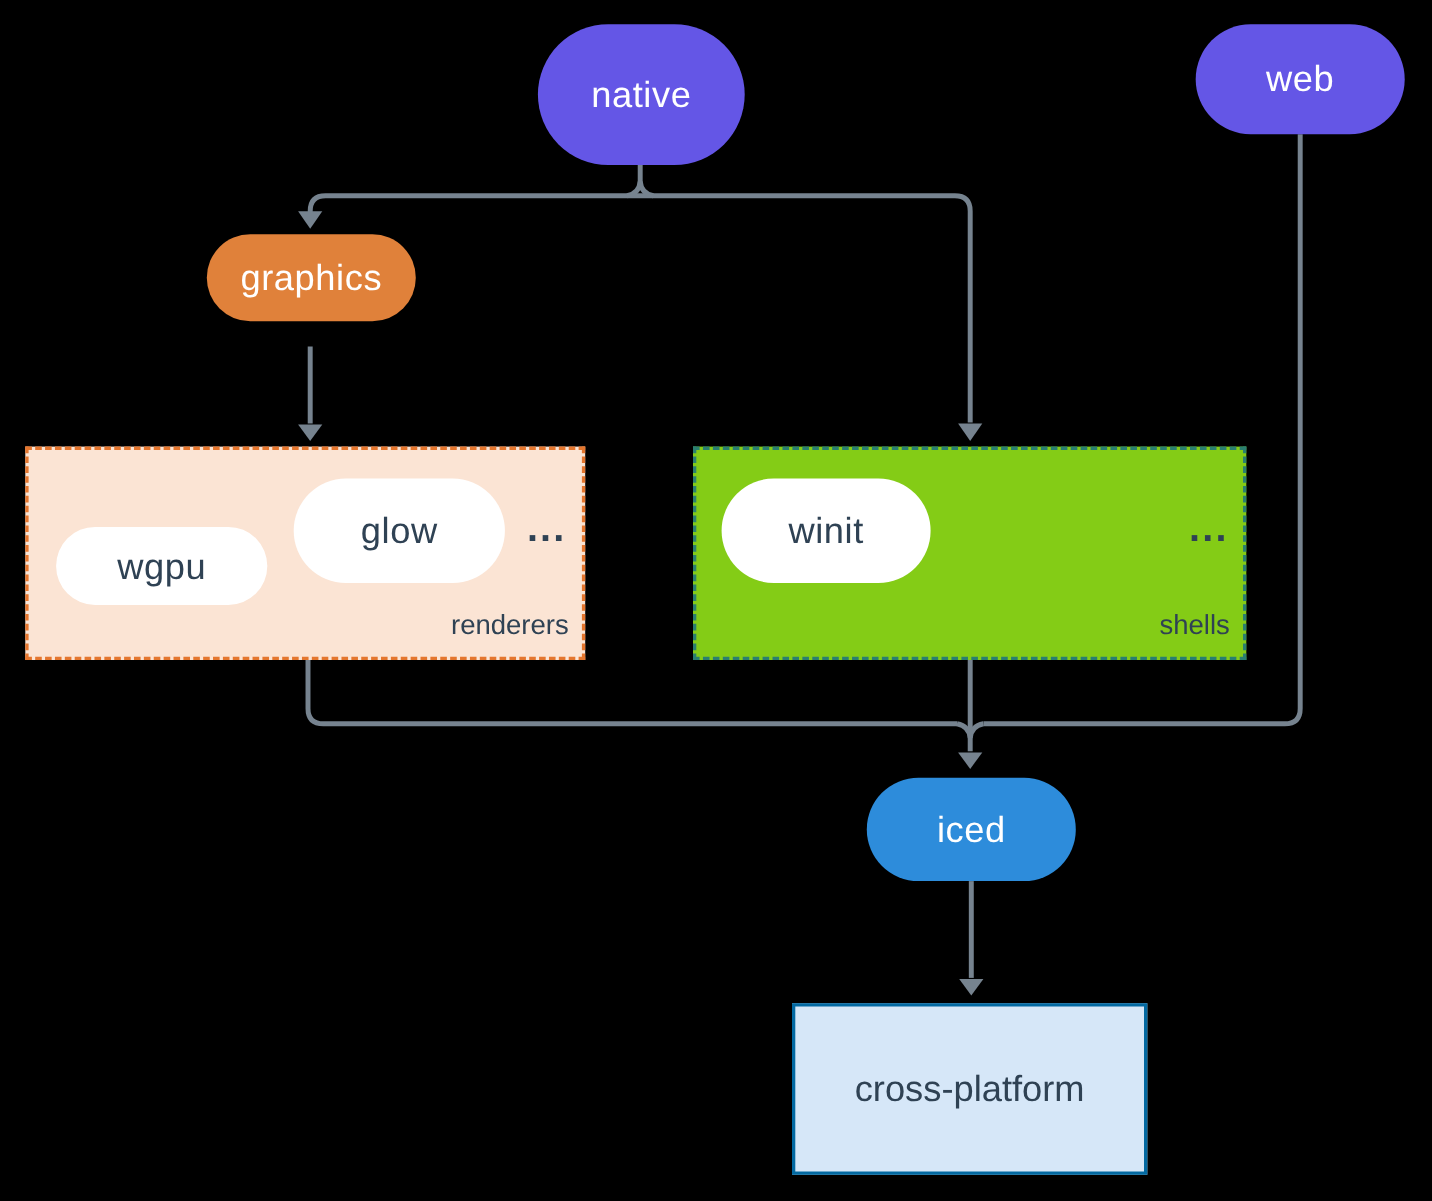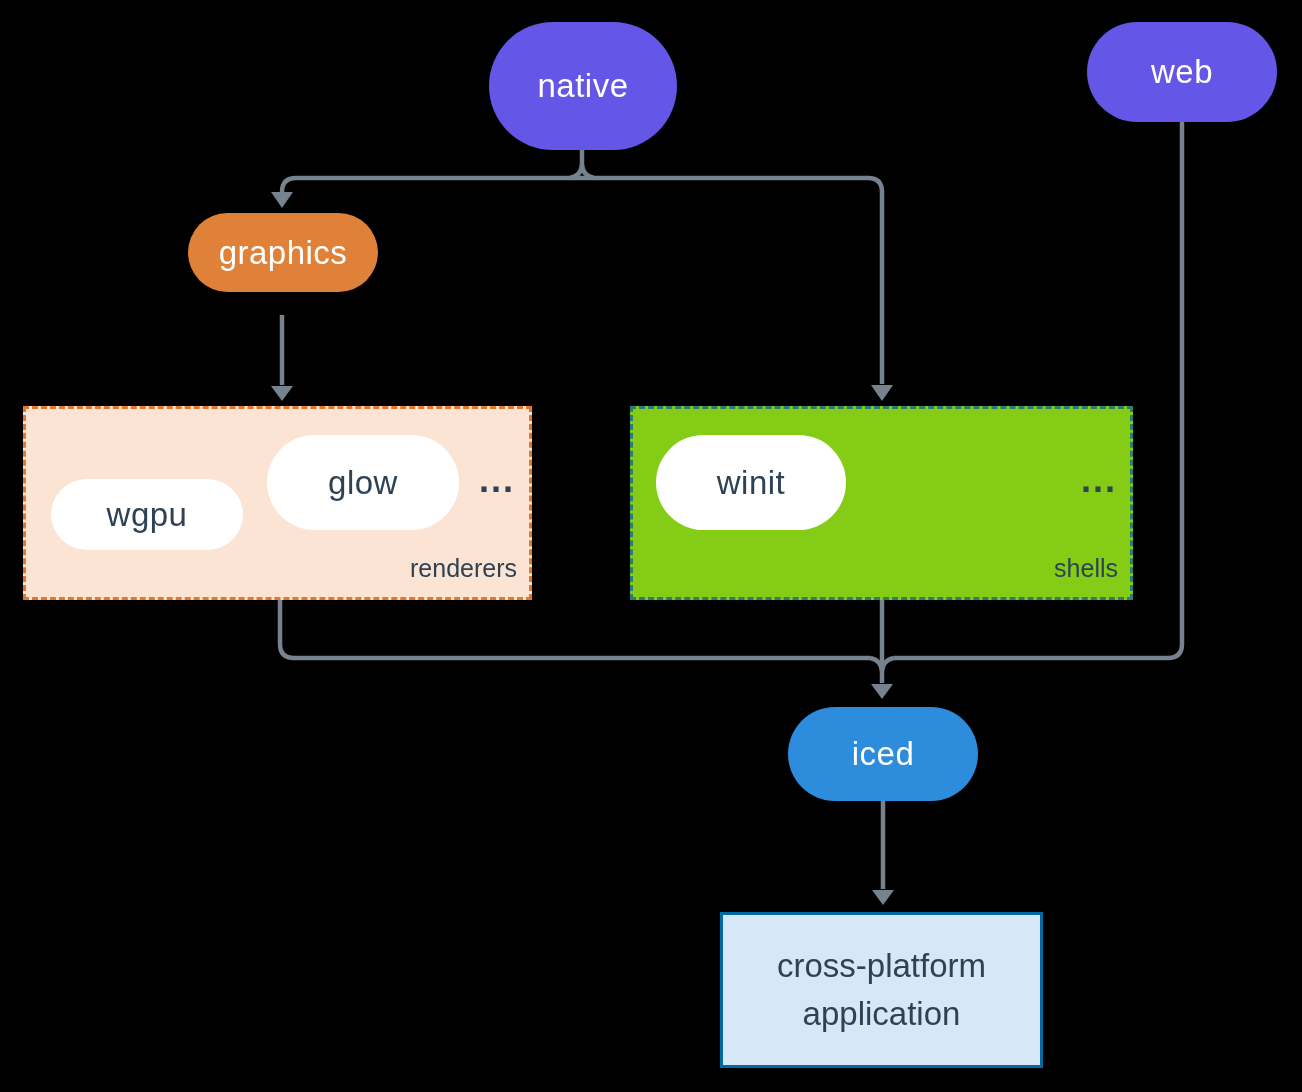--- a/index.html
+++ b/index.html
@@ -152,16 +152,15 @@
     <div class="ellipsis" style="left:440px; top:26px; width:52px; height:66px;">...</div>
     <div class="group-label">shells</div>
   </div>
 
   <div class="pill blue" style="left:788px; top:707px; width:190px; height:94px;">
     <span>iced</span>
   </div>
 
   <div class="app-box">
     <span>cross-platform</span>
-    <span>application</span>
   </div>
 
 </div>
 
 </body></html>

